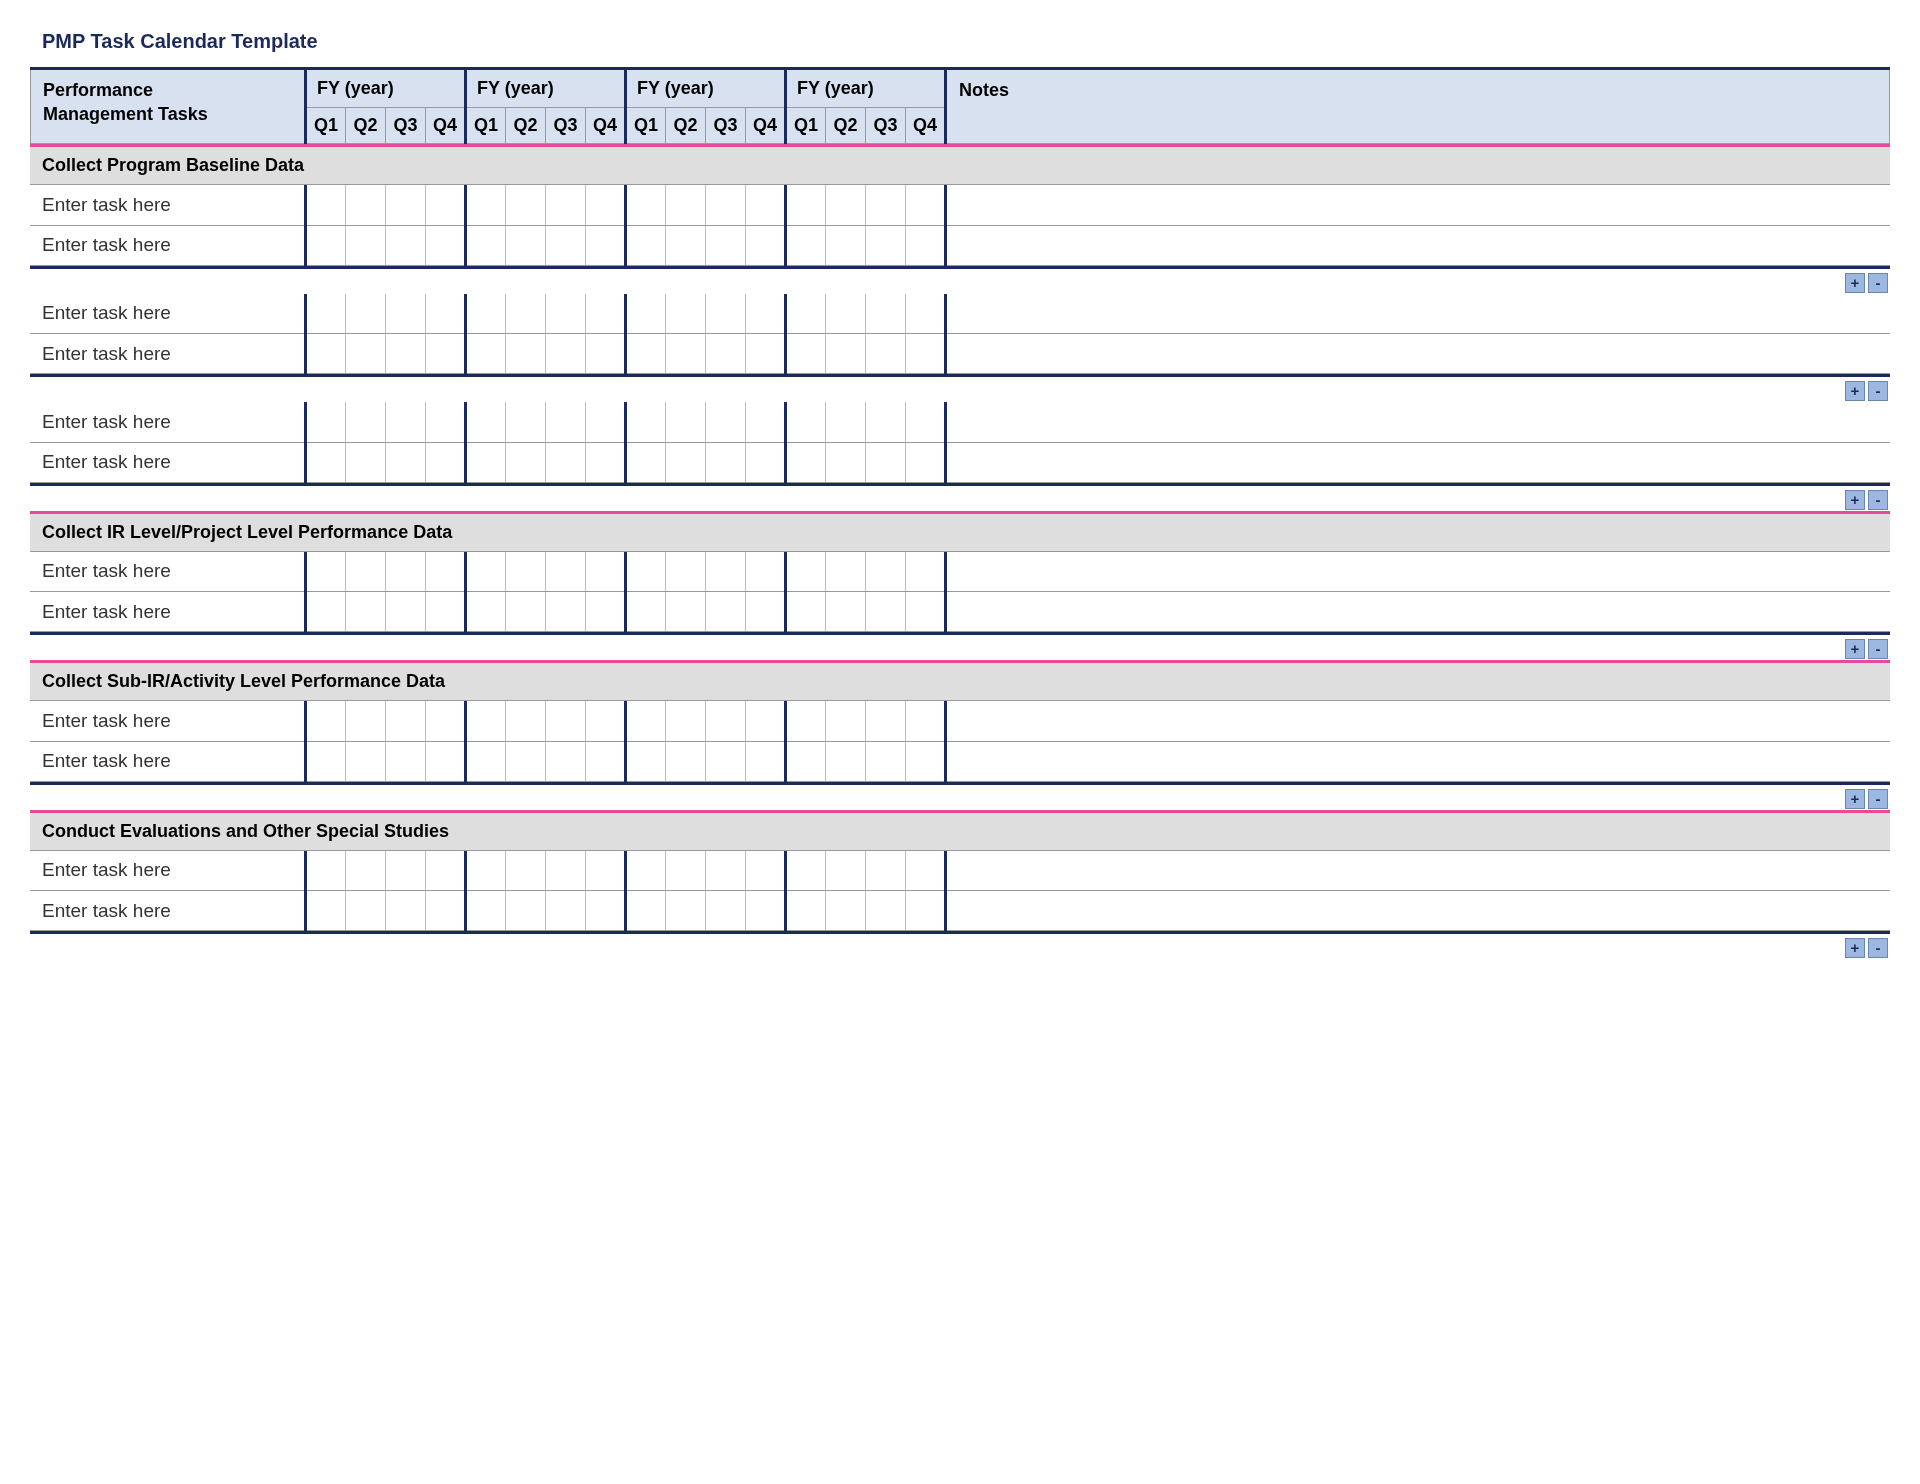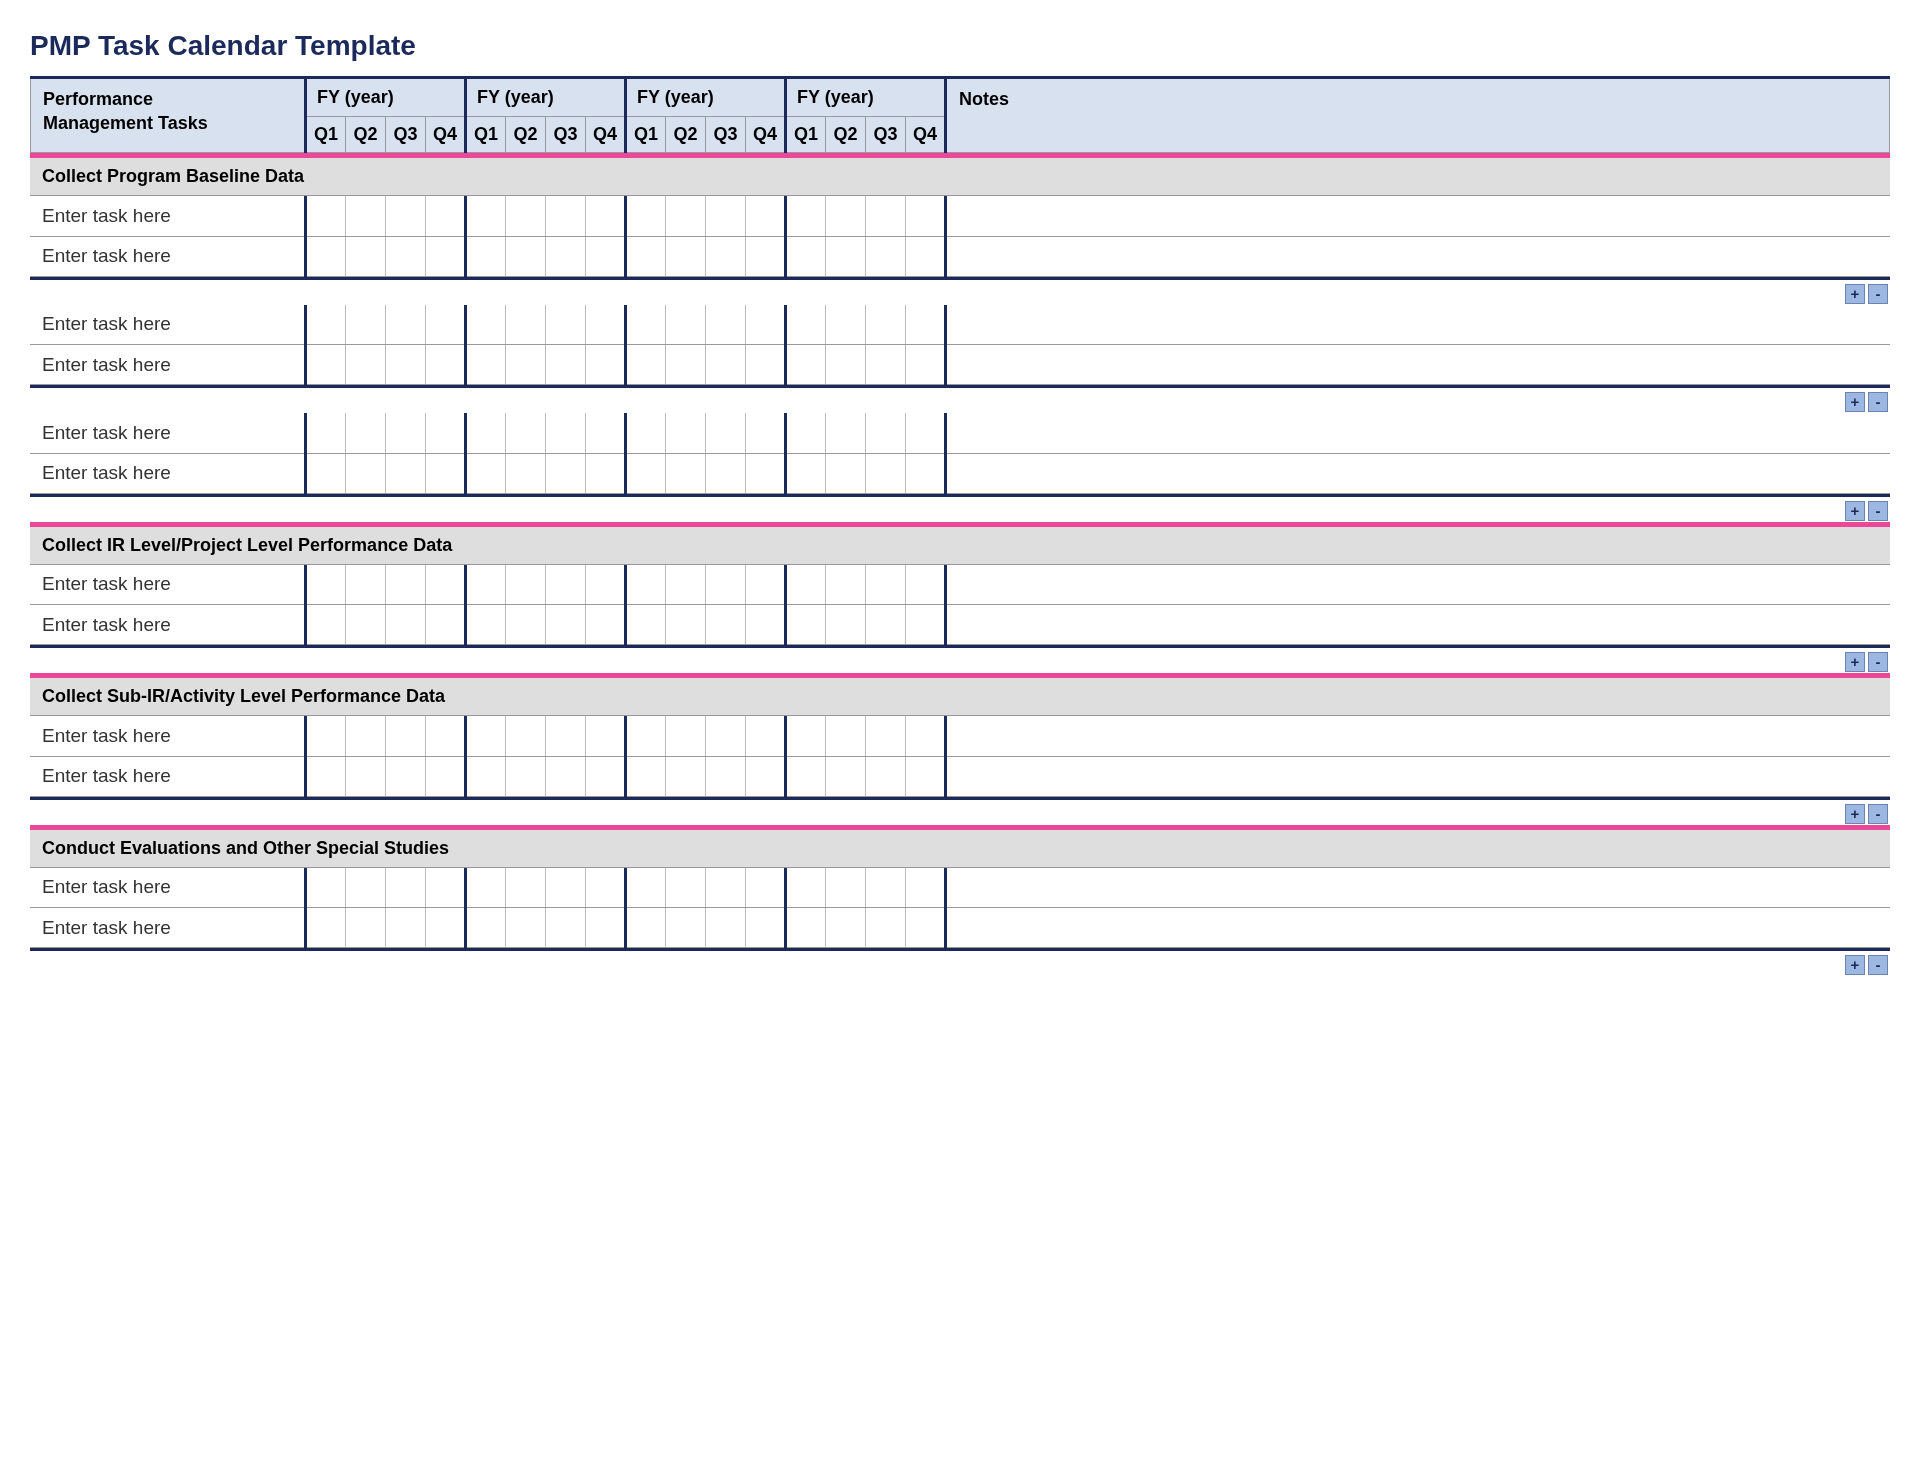--- a/index.html
+++ b/index.html
@@ -5,24 +5,24 @@
   * { box-sizing: border-box; }
   body {
     margin: 0;
     padding: 30px;
     font-family: Arial, Helvetica, sans-serif;
     background: #fff;
     color: #000;
     font-size: 18px;
   }
   .title {
-    font-size: 28px;
+    font-size: 20px;
     font-weight: bold;
     color: #1b2a5b;
-    margin: 0 0 14px 0;
+    margin: 0 0 14px 12px;
   }
   table {
     border-collapse: collapse;
     width: 100%;
     table-layout: fixed;
   }
   .header-table td, .header-table th {
     border: 1px solid #999;
     padding: 6px 10px;
     font-size: 18px;
@@ -55,21 +55,21 @@
   .notes-sep-left { border-left: 3px solid #1b2a5b !important; }
 
   .section {
     margin-top: 0;
   }
   .section-header {
     background: #dedede;
     font-weight: bold;
     font-size: 18px;
     padding: 8px 12px;
-    border-top: 5px solid #ec4899;
+    border-top: 3px solid #ec4899;
     border-bottom: 1px solid #999;
   }
   .section-divider {
     border-top: 3px solid #1b2a5b;
     height: 28px;
     position: relative;
   }
   .btn-bar {
     position: absolute;
     right: 2px;

